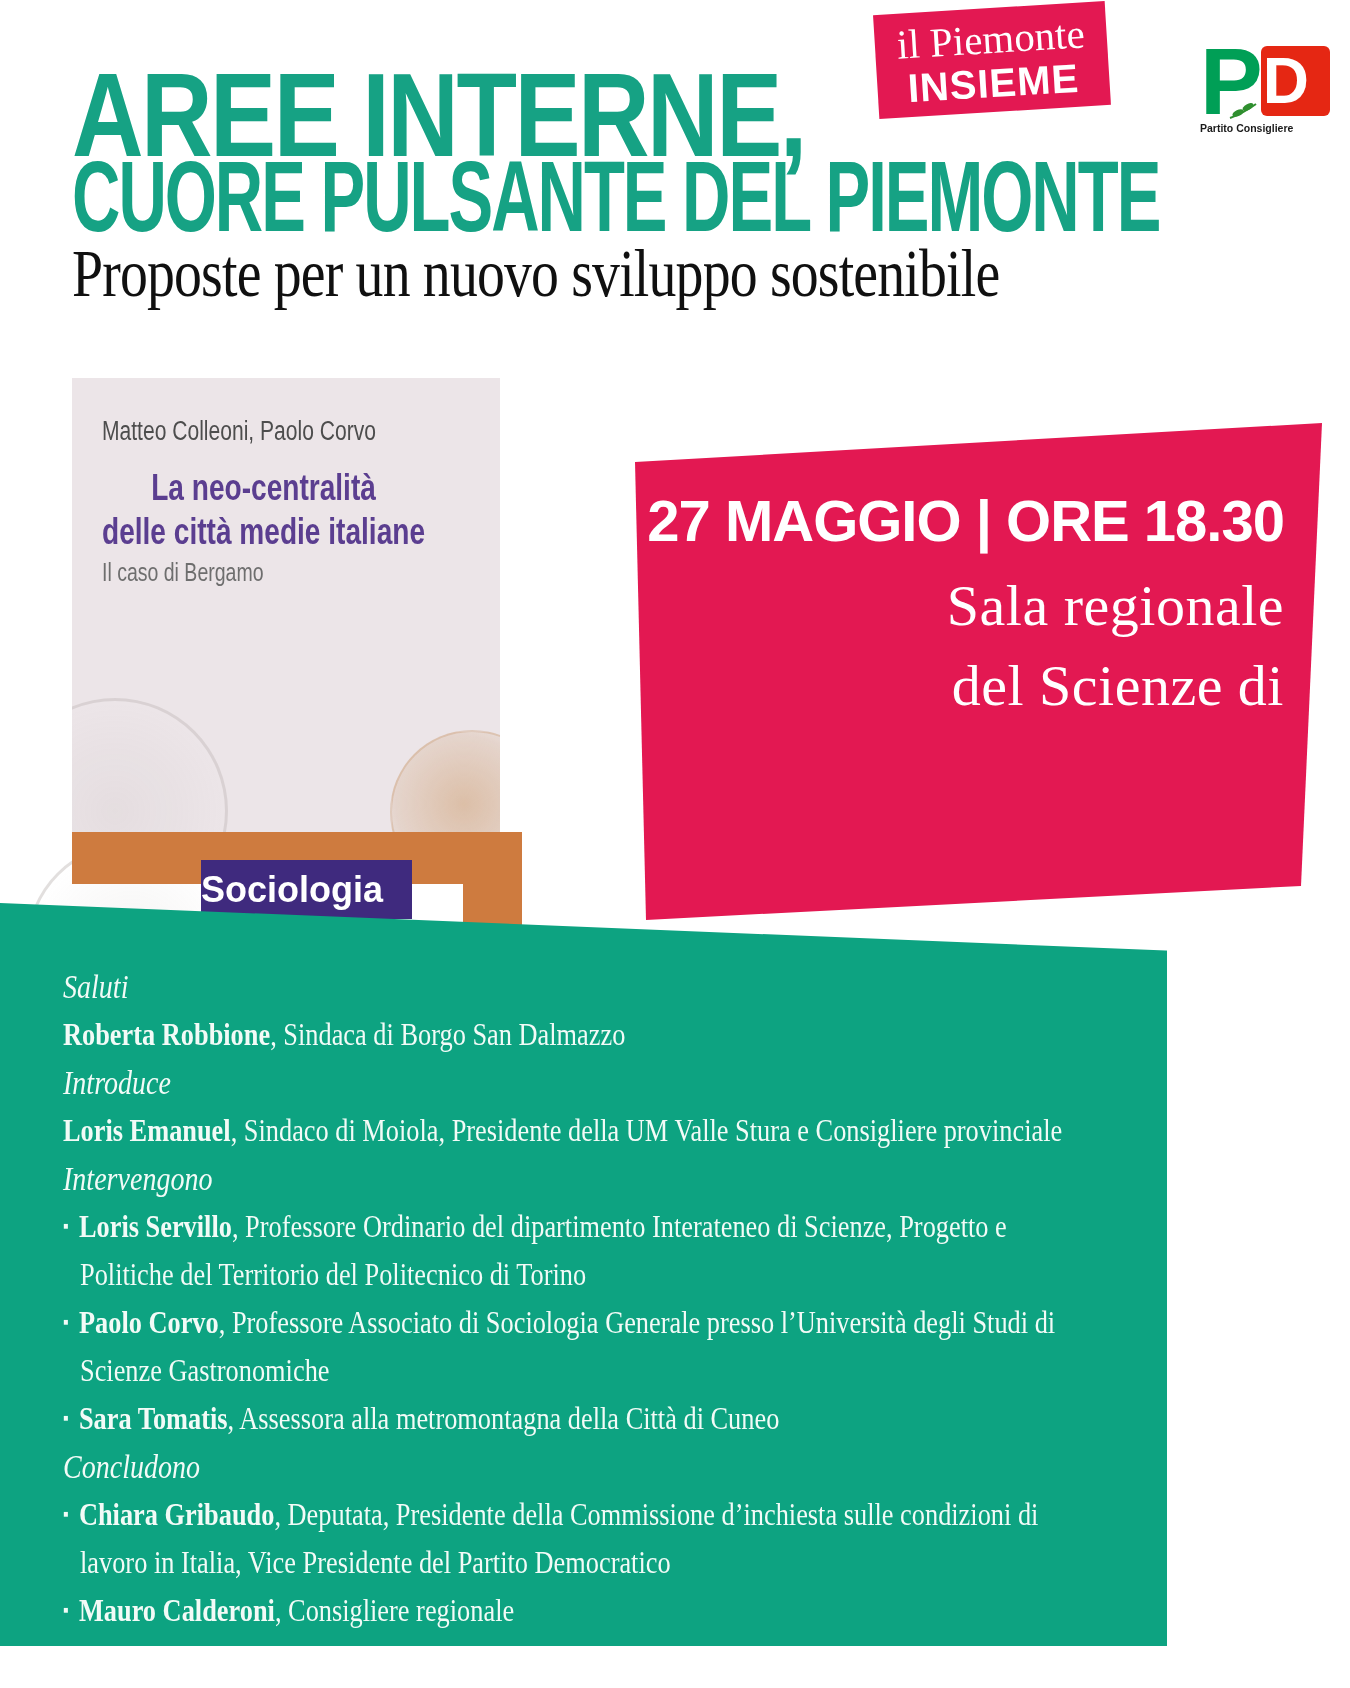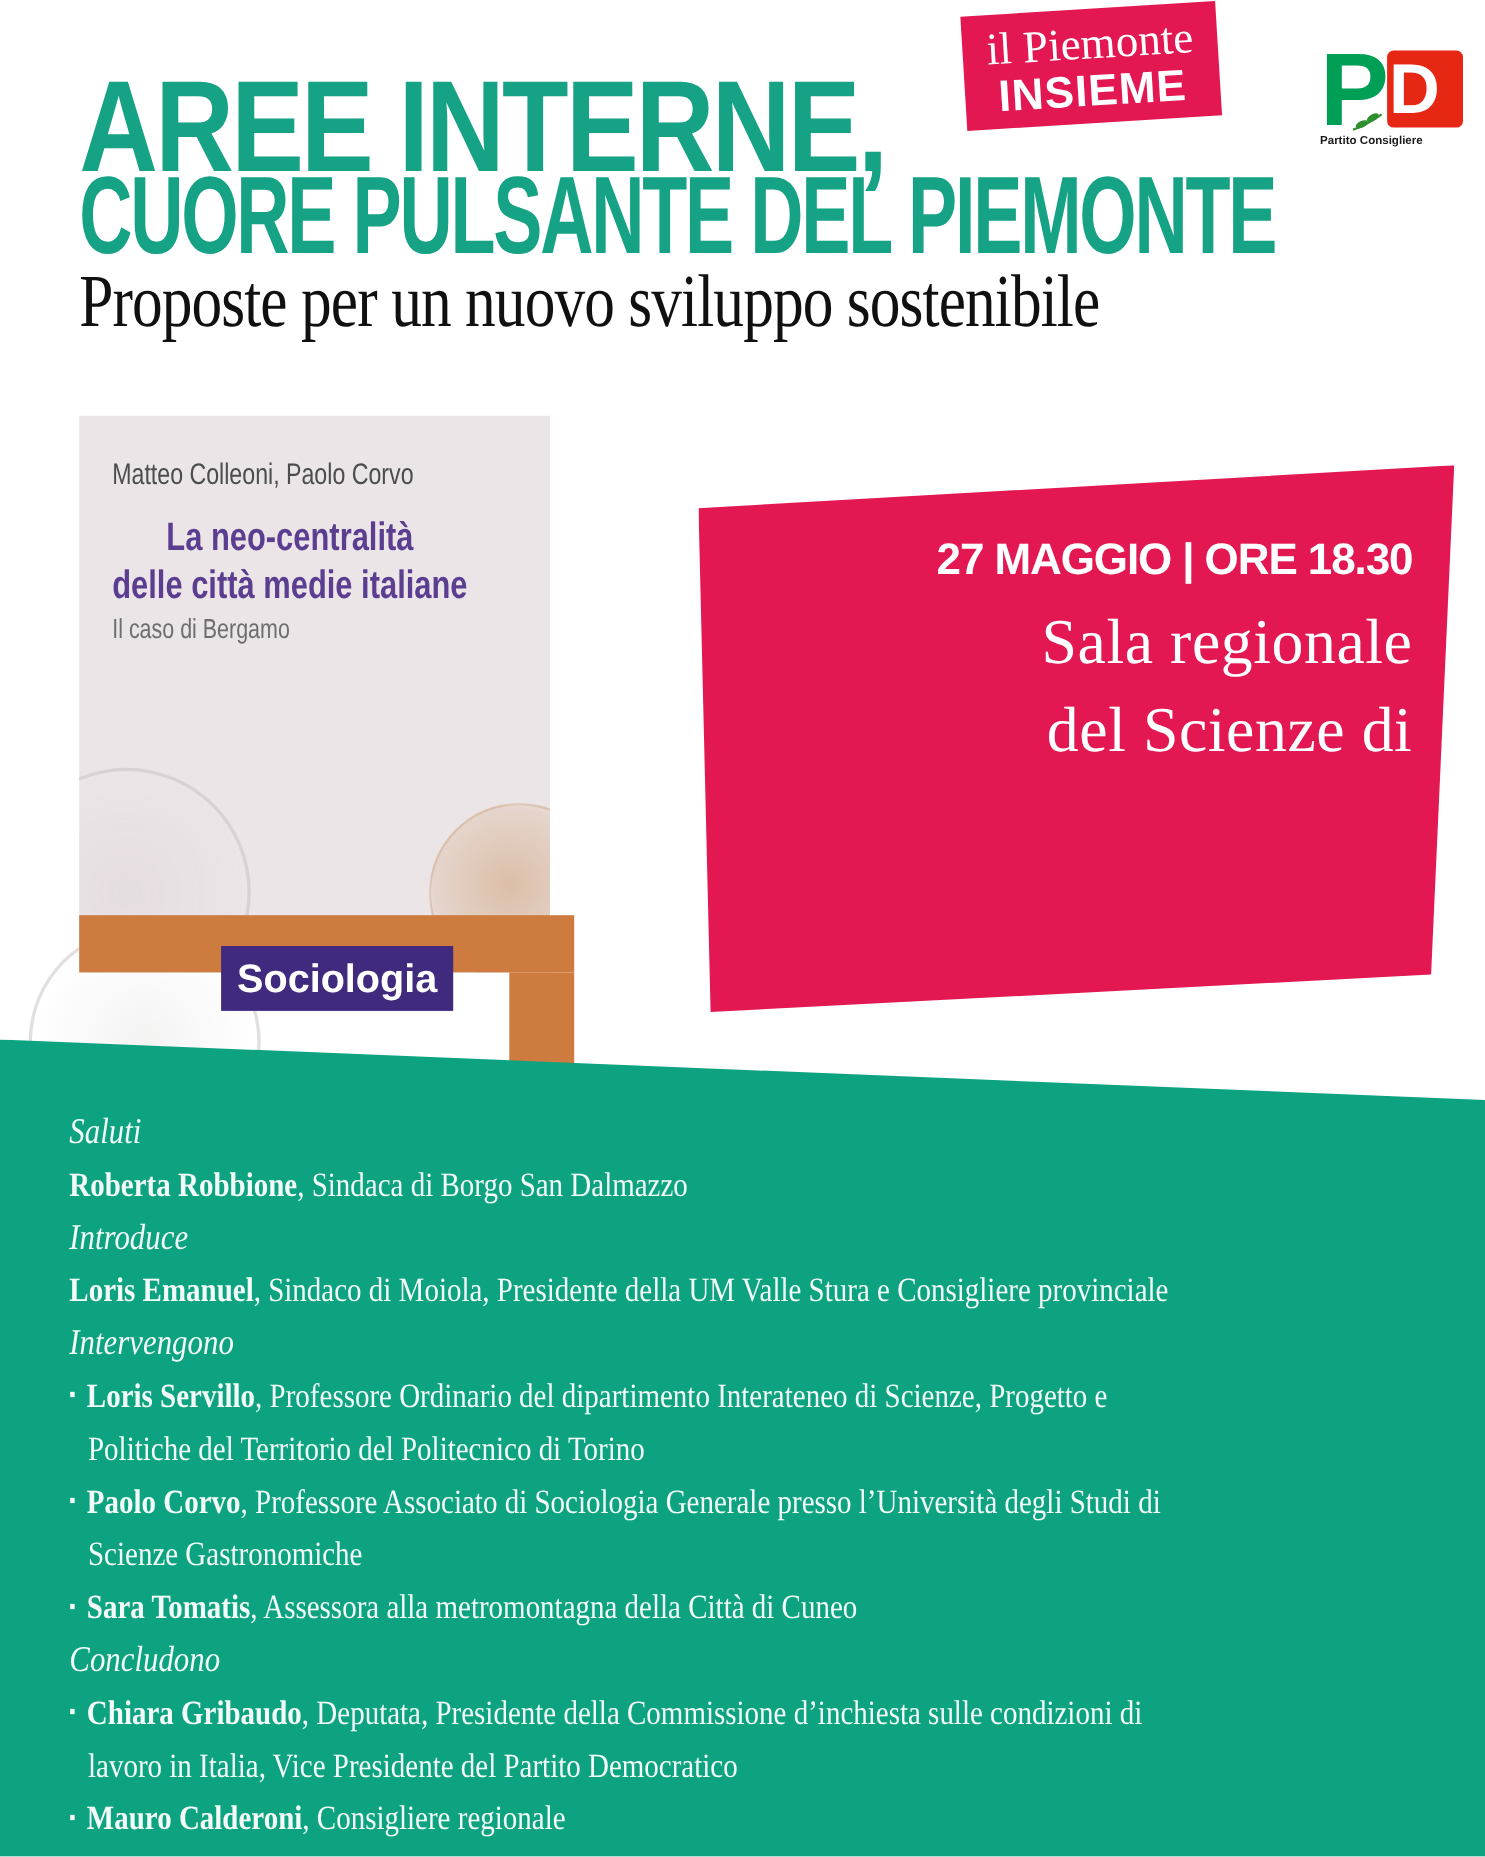--- a/index.html
+++ b/index.html
@@ -45,29 +45,29 @@
   .coin{position:absolute;left:318px;top:352px;width:160px;height:160px;border-radius:50%;
     background:radial-gradient(circle at 45% 45%, rgba(198,138,78,0.42), rgba(198,138,78,0.18) 55%, rgba(198,138,78,0.05) 68%, transparent 72%);
     border:2px solid rgba(186,126,70,0.25);}
   .sketch-in{position:absolute;left:-70px;top:320px;width:220px;height:220px;border-radius:50%;
     border:3px solid rgba(150,140,135,0.22);background:radial-gradient(circle, rgba(150,140,135,0.08), transparent 70%);}
   .sketch-out{position:absolute;left:26px;top:842px;width:205px;height:205px;border-radius:50%;
     border:3px solid rgba(150,140,135,0.28);background:radial-gradient(circle, rgba(150,140,135,0.10), transparent 70%);z-index:1;}
   .band{position:absolute;left:72px;top:832px;width:450px;height:52px;background:#CE7B3F;z-index:3;}
   .strip{position:absolute;left:463px;top:884px;width:59px;height:92px;background:#CE7B3F;z-index:3;}
   .seriesbox{position:absolute;left:201px;top:860px;width:211px;height:59px;background:#3F2A7E;z-index:4;
-    display:flex;align-items:center;justify-content:center;color:#fff;font-weight:bold;font-size:36px;}
+    display:flex;align-items:center;justify-content:flex-start;color:#fff;font-weight:bold;font-size:36px;}
   
   .eventbox{position:absolute;left:615px;top:415px;width:715px;height:510px;background:#E31852;z-index:2;
     clip-path:polygon(20px 47px,707px 8px,686px 471px,31px 505px);}
   .event-text{position:absolute;right:46px;top:72px;text-align:right;color:#ffffff;}
-  .ev-date{font-weight:bold;font-size:40px;letter-spacing:-1px;white-space:nowrap;margin-bottom:12px;}
+  .ev-date{font-weight:bold;font-size:58px;letter-spacing:-1px;white-space:nowrap;margin-bottom:12px;}
   .ev-line{font-family:"Liberation Serif","DejaVu Serif",serif;font-size:58px;line-height:80px;white-space:nowrap;letter-spacing:0.5px;}
   
-  .teal{position:absolute;left:0;top:930px;width:1350px;height:758px;background:#0DA381;z-index:5;
+  .teal{position:absolute;left:0;top:888px;width:1167px;height:758px;background:#0DA381;z-index:5;
     clip-path:polygon(0 15px,1350px 70px,1350px 758px,0 758px);}
   .program{position:absolute;left:63px;top:75px;width:1500px;color:#F2FBF7;
     font-family:"Liberation Serif","DejaVu Serif",serif;font-size:31px;
     transform:scaleX(0.85);transform-origin:0 0;}
   .p-row{height:48px;line-height:48px;white-space:nowrap;}
   .p-label{font-style:italic;font-size:33px;}
   .p-name{font-weight:bold;}
   .p-bullet{display:inline-block;font-size:19px;position:relative;top:-5px;margin-right:12px;}
   .p-cont{padding-left:20px;}
 </style>

